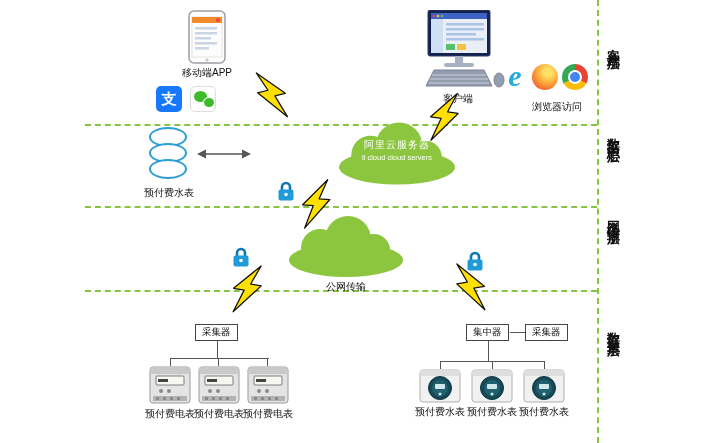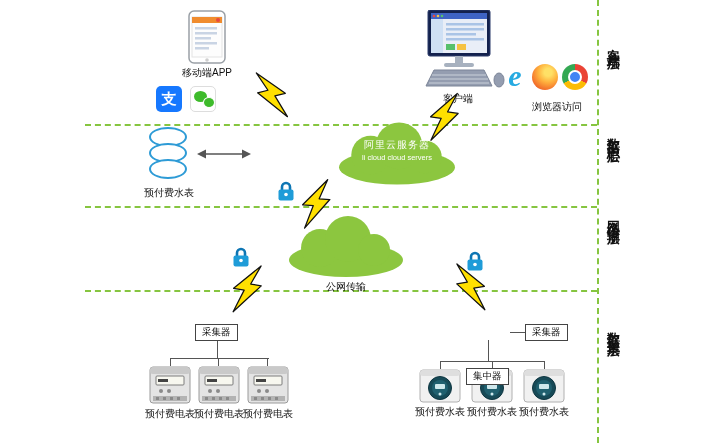--- a/index.html
+++ b/index.html
@@ -179,21 +179,21 @@
         <polygon points="26,0 0,30 12,30 4,56 30,22 18,22" fill="#FFE000" stroke="#111" stroke-width="1.4" stroke-linejoin="round"></polygon>
       </svg>
   </div>
   <div class="bolt" style="left:455px; top:262px; transform:scaleX(-1) rotate(10deg);">
     <svg viewBox="0 0 32 56">
         <polygon points="26,0 0,30 12,30 4,56 30,22 18,22" fill="#FFE000" stroke="#111" stroke-width="1.4" stroke-linejoin="round"></polygon>
       </svg>
   </div>
 
   <div class="box" style="left:195px; top:324px;">采集器</div>
-  <div class="box" style="left:466px; top:324px;margin-top:44px;">集中器</div>
+  <div class="box" style="left:466px; top:324px;">集中器</div>
   <div class="box" style="left:525px; top:324px;">采集器</div>
   <div class="line" style="left:510px; top:332px; width:15px; height:1px;"></div>
 
   <div class="line" style="left:217px; top:340px; width:1px; height:18px;"></div>
   <div class="line" style="left:170px; top:358px; width:99px; height:1px;"></div>
   <div class="line" style="left:170px; top:358px; width:1px; height:8px;"></div>
   <div class="line" style="left:218px; top:358px; width:1px; height:8px;"></div>
   <div class="line" style="left:267px; top:358px; width:1px; height:8px;"></div>
 
   <div class="line" style="left:488px; top:340px; width:1px; height:21px;"></div>

